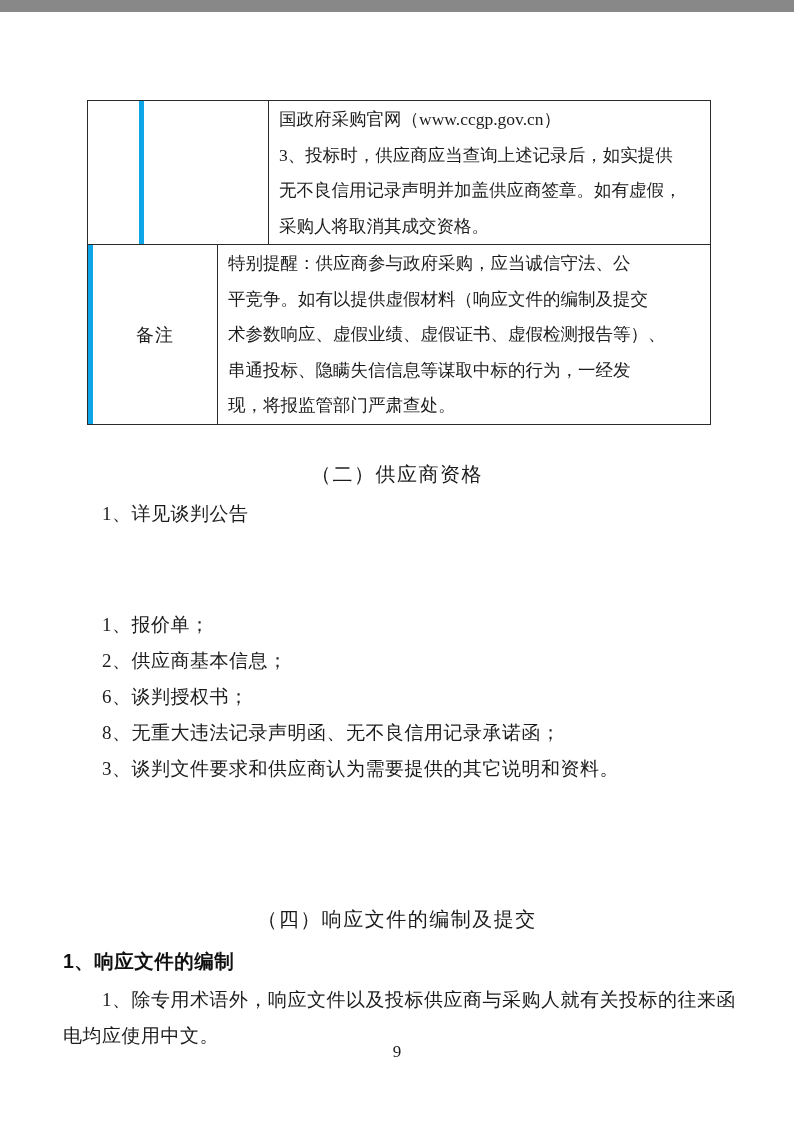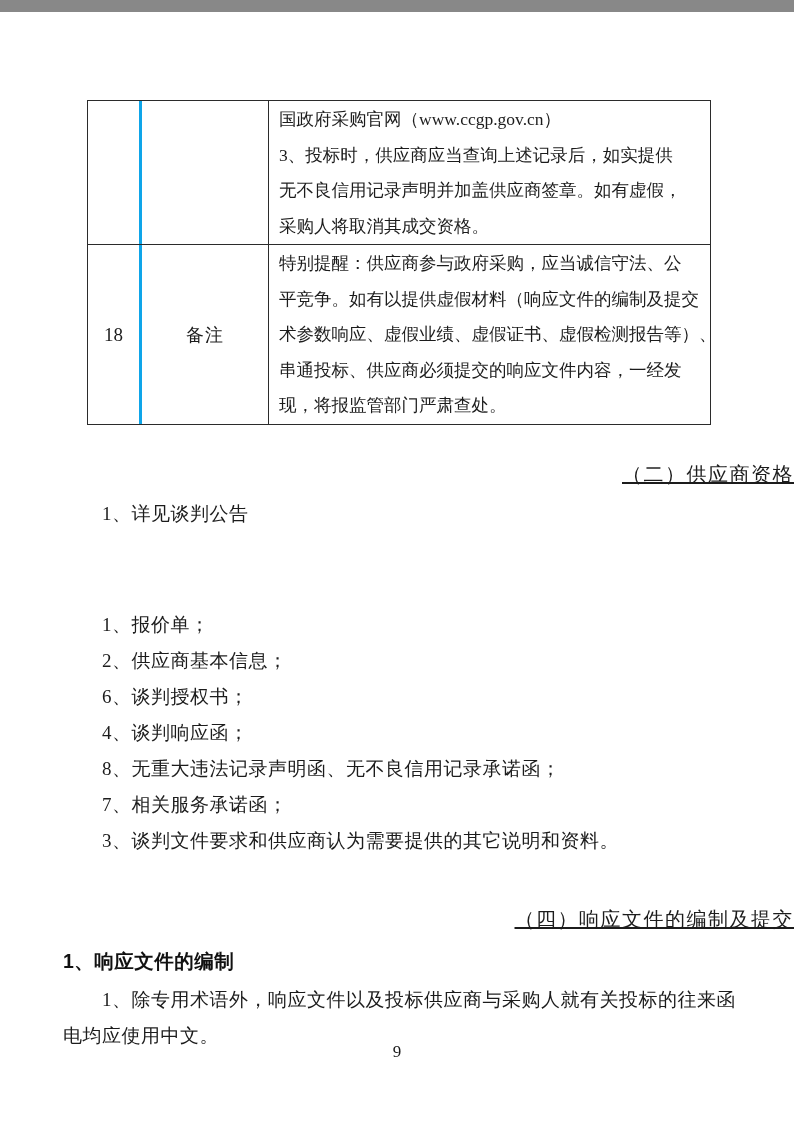--- a/index.html
+++ b/index.html
@@ -22,38 +22,37 @@
     width: 624px;
     border: 1px solid #2b2b2b;
   }
   .t-row { display: flex; }
   .t-row + .t-row { border-top: 1px solid #2b2b2b; }
   .t-row.r1 { height: 143px; }
   .t-row.r2 { height: 180px; }
   .cell { overflow: hidden; }
   .c1 { width: 51px; display: flex; align-items: center; justify-content: center;
         font-size: 19px; }
-  .c2 { width: 129px; border-left: 3px solid #0ea5e9; display: flex;
+  .c2 { width: 129px; border-left: 5px solid #0ea5e9; display: flex;
         align-items: center; justify-content: center; font-size: 18px;
         letter-spacing: 1px; text-align: right; }
   .c3 { flex: 1; border-left: 1px solid #2b2b2b; padding: 1px 6px 0 10px; }
   .c3 .tline {
     font-size: 17.5px;
     line-height: 35.6px;
     white-space: nowrap;
     letter-spacing: 0px;
   }
   
   .center-heading {
     position: absolute;
     left: 0; right: 0;
-    text-align: right;
+    text-align: center;
     font-size: 20px;
     letter-spacing: 1.5px;
-    text-decoration: underline;
   }
   .body-line {
     position: absolute;
     font-size: 19px;
     white-space: nowrap;
     letter-spacing: 0.5px;
   }
   .list-block { position: absolute; left: 102px; top: 595px; }
   .list-block .li {
     font-size: 19px;
@@ -90,43 +89,40 @@
       <div class="cell c1"></div>
       <div class="cell c2"></div>
       <div class="cell c3">
         <div class="tline">国政府采购官网（www.ccgp.gov.cn）</div>
         <div class="tline">3、投标时，供应商应当查询上述记录后，如实提供</div>
         <div class="tline">无不良信用记录声明并加盖供应商签章。如有虚假，</div>
         <div class="tline">采购人将取消其成交资格。</div>
       </div>
     </div>
     <div class="t-row r2">
-      <div class="cell c1">18</div>
       <div class="cell c2">备注</div>
       <div class="cell c3">
         <div class="tline">特别提醒：供应商参与政府采购，应当诚信守法、公</div>
         <div class="tline">平竞争。如有以提供虚假材料（响应文件的编制及提交</div>
         <div class="tline">术参数响应、虚假业绩、虚假证书、虚假检测报告等）、</div>
-        <div class="tline">串通投标、供应商必须提交的响应文件内容，一经发</div>
+        <div class="tline">串通投标、隐瞒失信信息等谋取中标的行为，一经发</div>
         <div class="tline">现，将报监管部门严肃查处。</div>
       </div>
     </div>
   </div>
 
   <div class="center-heading" style="top:449px">（二）供应商资格</div>
   <div class="body-line" style="left:102px; top:489px">1、详见谈判公告</div>
 
 
   <div class="list-block">
     <div class="li">1、报价单；</div>
     <div class="li">2、供应商基本信息；</div>
     <div class="li">6、谈判授权书；</div>
-    <div class="li">4、谈判响应函；</div>
     <div class="li">8、无重大违法记录声明函、无不良信用记录承诺函；</div>
-    <div class="li">7、相关服务承诺函；</div>
     <div class="li">3、谈判文件要求和供应商认为需要提供的其它说明和资料。</div>
   </div>
 
   <div class="center-heading" style="top:894px">（四）响应文件的编制及提交</div>
   <div class="bold-sub">1、响应文件的编制</div>
   <div class="body-line" style="left:102px; top:975px">1、除专用术语外，响应文件以及投标供应商与采购人就有关投标的往来函</div>
   <div class="body-line" style="left:63px; top:1011px">电均应使用中文。</div>
 
   <div class="page-number">9</div>
 

